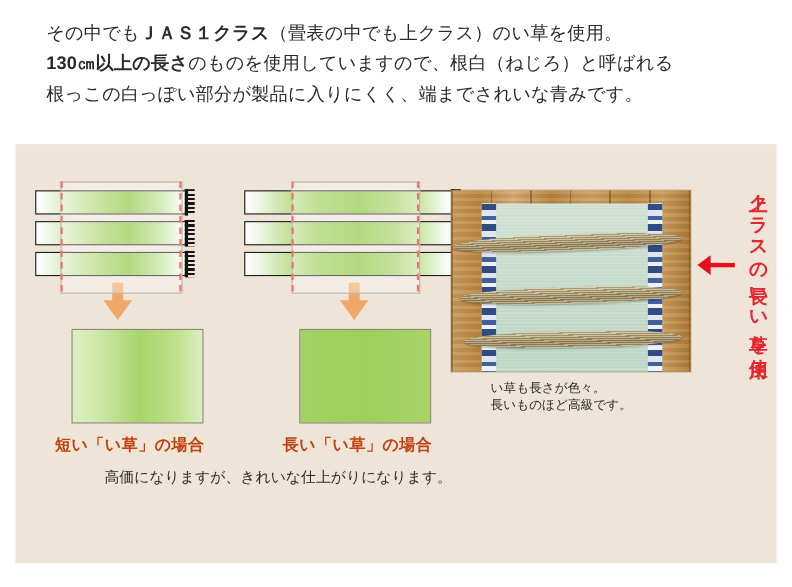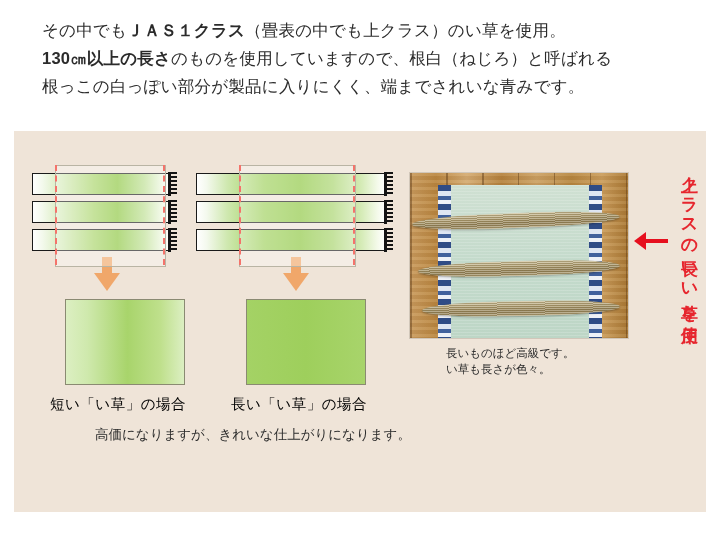--- a/index.html
+++ b/index.html
@@ -41,21 +41,21 @@
     height: 381px;
     background: #efe4d8;
   }
 
   
   .compare-col {
     position: absolute;
     top: 0;
   }
   #col-short { left: 18px; width: 180px; }
-  #col-long  { left: 182px; width: 215px; text-align: right; }
+  #col-long  { left: 208px; width: 215px; text-align: right; }
 
   
   .strip-stack {
     position: relative;
     height: 90px;
     margin-top: 40px;
   }
   .strip-wrap {
     position: absolute;
     left: 0;
@@ -163,22 +163,22 @@
       #dcefc2 0%, #cfe9ad 18%, #a8d46b 52%, #bfe08c 80%, #dcefc2 100%);
   }
   #mat-long {
     background: linear-gradient(to right,
       #a4d265 0%, #9ecf5c 50%, #a8d46b 100%);
   }
 
   .case-label {
     position: absolute;
     font-size: 14.5px;
-    font-weight: normal;
-    color: #000000;
+    font-weight: bold;
+    color: #c2410c;
     white-space: nowrap;
     letter-spacing: 0.5px;
   }
 
   
   #photo-block {
     position: absolute;
     left: 396px;
     top: 42px;
     width: 218px;
@@ -396,22 +396,22 @@
         <div class="tatami-edge left"></div>
         <div class="tatami-edge right"></div>
       </div>
       <div class="rush-bundle" id="rush-1"></div>
       <div class="rush-bundle" id="rush-2"></div>
       <div class="rush-bundle" id="rush-3"></div>
     </div>
   </div>
 
   <div id="photo-caption">
+    <div>い草も長さが色々。</div>
     <div>長いものほど高級です。</div>
-    <div>い草も長さが色々。</div>
   </div>
 
   <div id="red-arrow">
     <div class="shaft"></div>
     <div class="head"></div>
   </div>
   <div id="vertical-text">上クラスの長いい草を使用</div>
 
   <div id="footnote">
     <div class="footnote-line indent">高価になりますが、きれいな仕上がりになります。</div>

